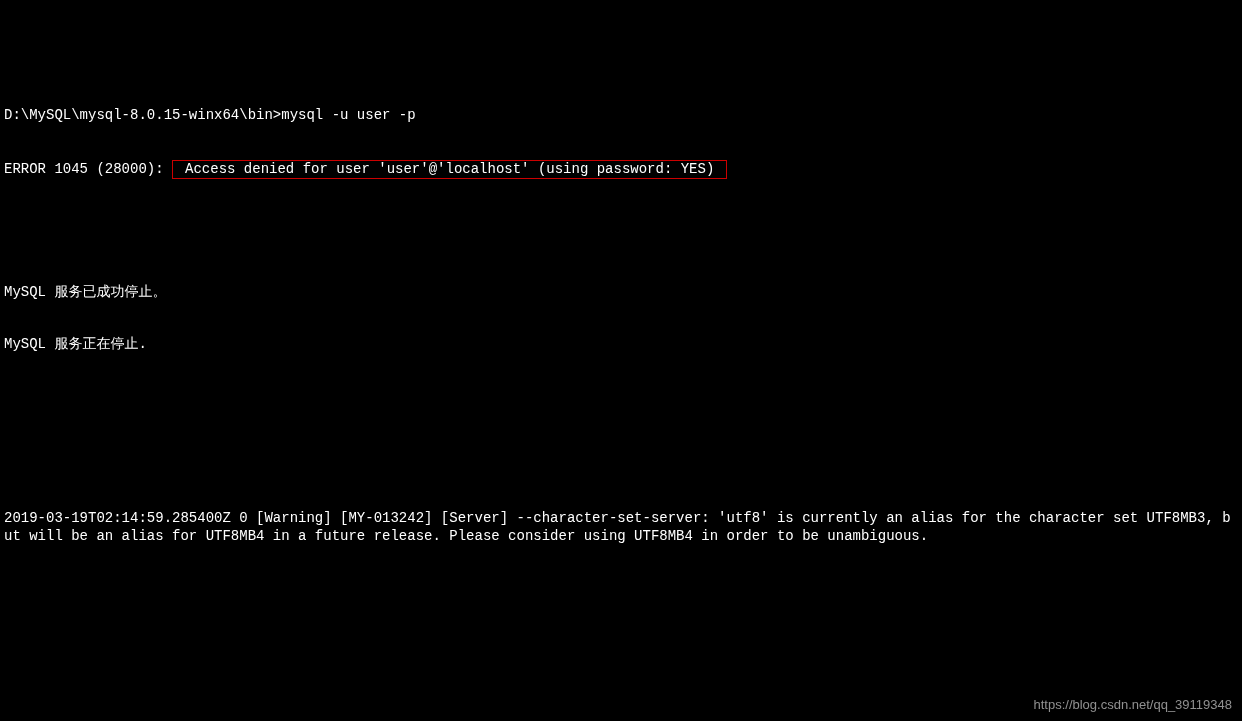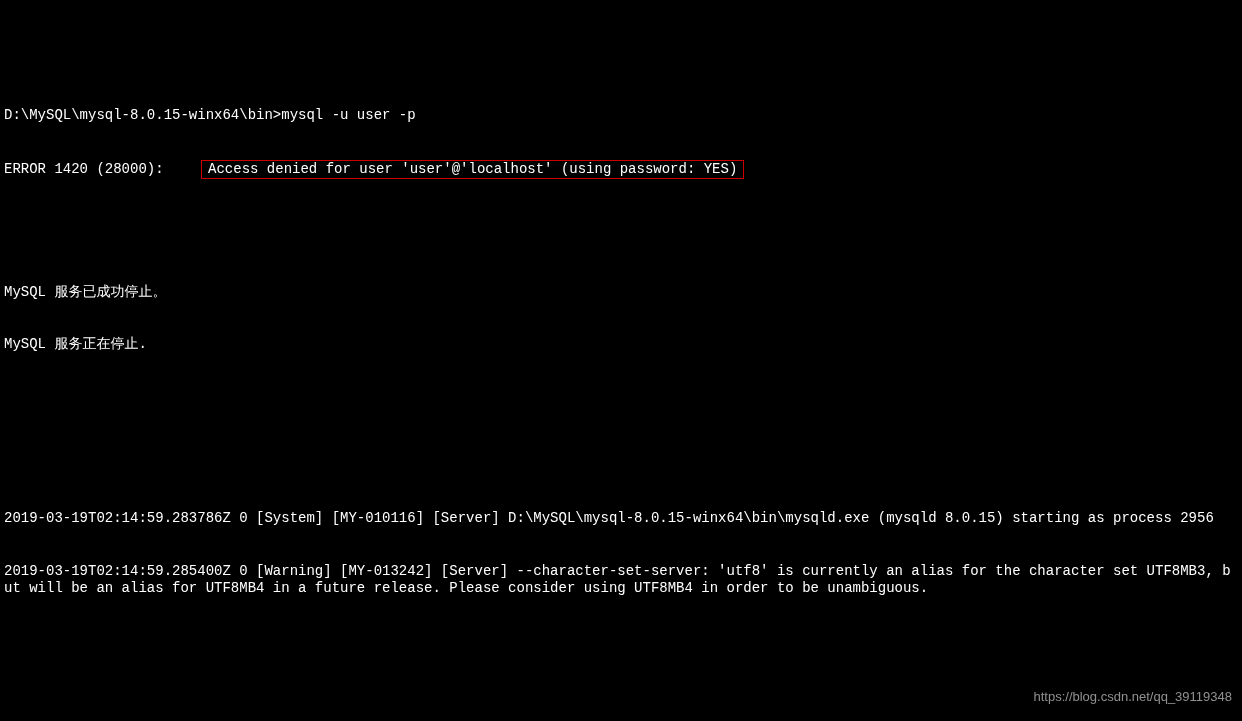--- a/index.html
+++ b/index.html
@@ -21,52 +21,50 @@
       white-space: pre-wrap;
       word-break: break-all;
     }
     .line {
       display: block;
       min-height: 17px;
     }
     .highlight-box {
       border: 1px solid #cc0000;
       display: inline-block;
-      padding: 0 6px;
-      margin-left: 29px;
+      padding: 0 12px;
     }
     .watermark {
       position: absolute;
-      bottom: 16px;
+      bottom: 8px;
       right: 10px;
       color: #aaaaaa;
       font-family: Arial, sans-serif;
       font-size: 13px;
       opacity: 0.85;
     }
     .blank {
       height: 17px;
     }
   </style>
 </head>
 <body>
 
 
 
 <div>
   <span class="line">D:\MySQL\mysql-8.0.15-winx64\bin&gt;mysql -u user -p</span>
-  <span class="line"><span>ERROR 1420 (28000): </span><span class="highlight-box">Access denied for user 'user'@'localhost' (using password: YES)</span></span>
+  <span class="line"><span>ERROR 1045 (28000): </span><span class="highlight-box">Access denied for user 'user'@'localhost' (using password: YES)</span></span>
   <div class="blank"></div>
 
   <span class="line">MySQL 服务已成功停止。</span>
   <span class="line">MySQL 服务正在停止.</span>
   <div class="blank"></div>
   <div class="blank"></div>
 
-  <span class="line">2019-03-19T02:14:59.283786Z 0 [System] [MY-010116] [Server] D:\MySQL\mysql-8.0.15-winx64\bin\mysqld.exe (mysqld 8.0.15) starting as process 2956</span>
   <span class="line">2019-03-19T02:14:59.285400Z 0 [Warning] [MY-013242] [Server] --character-set-server: 'utf8' is currently an alias for the character set UTF8MB3, but will be an alias for UTF8MB4 in a future release. Please consider using UTF8MB4 in order to be unambiguous.</span>
   
   
   
   
   
   
   
 
   

